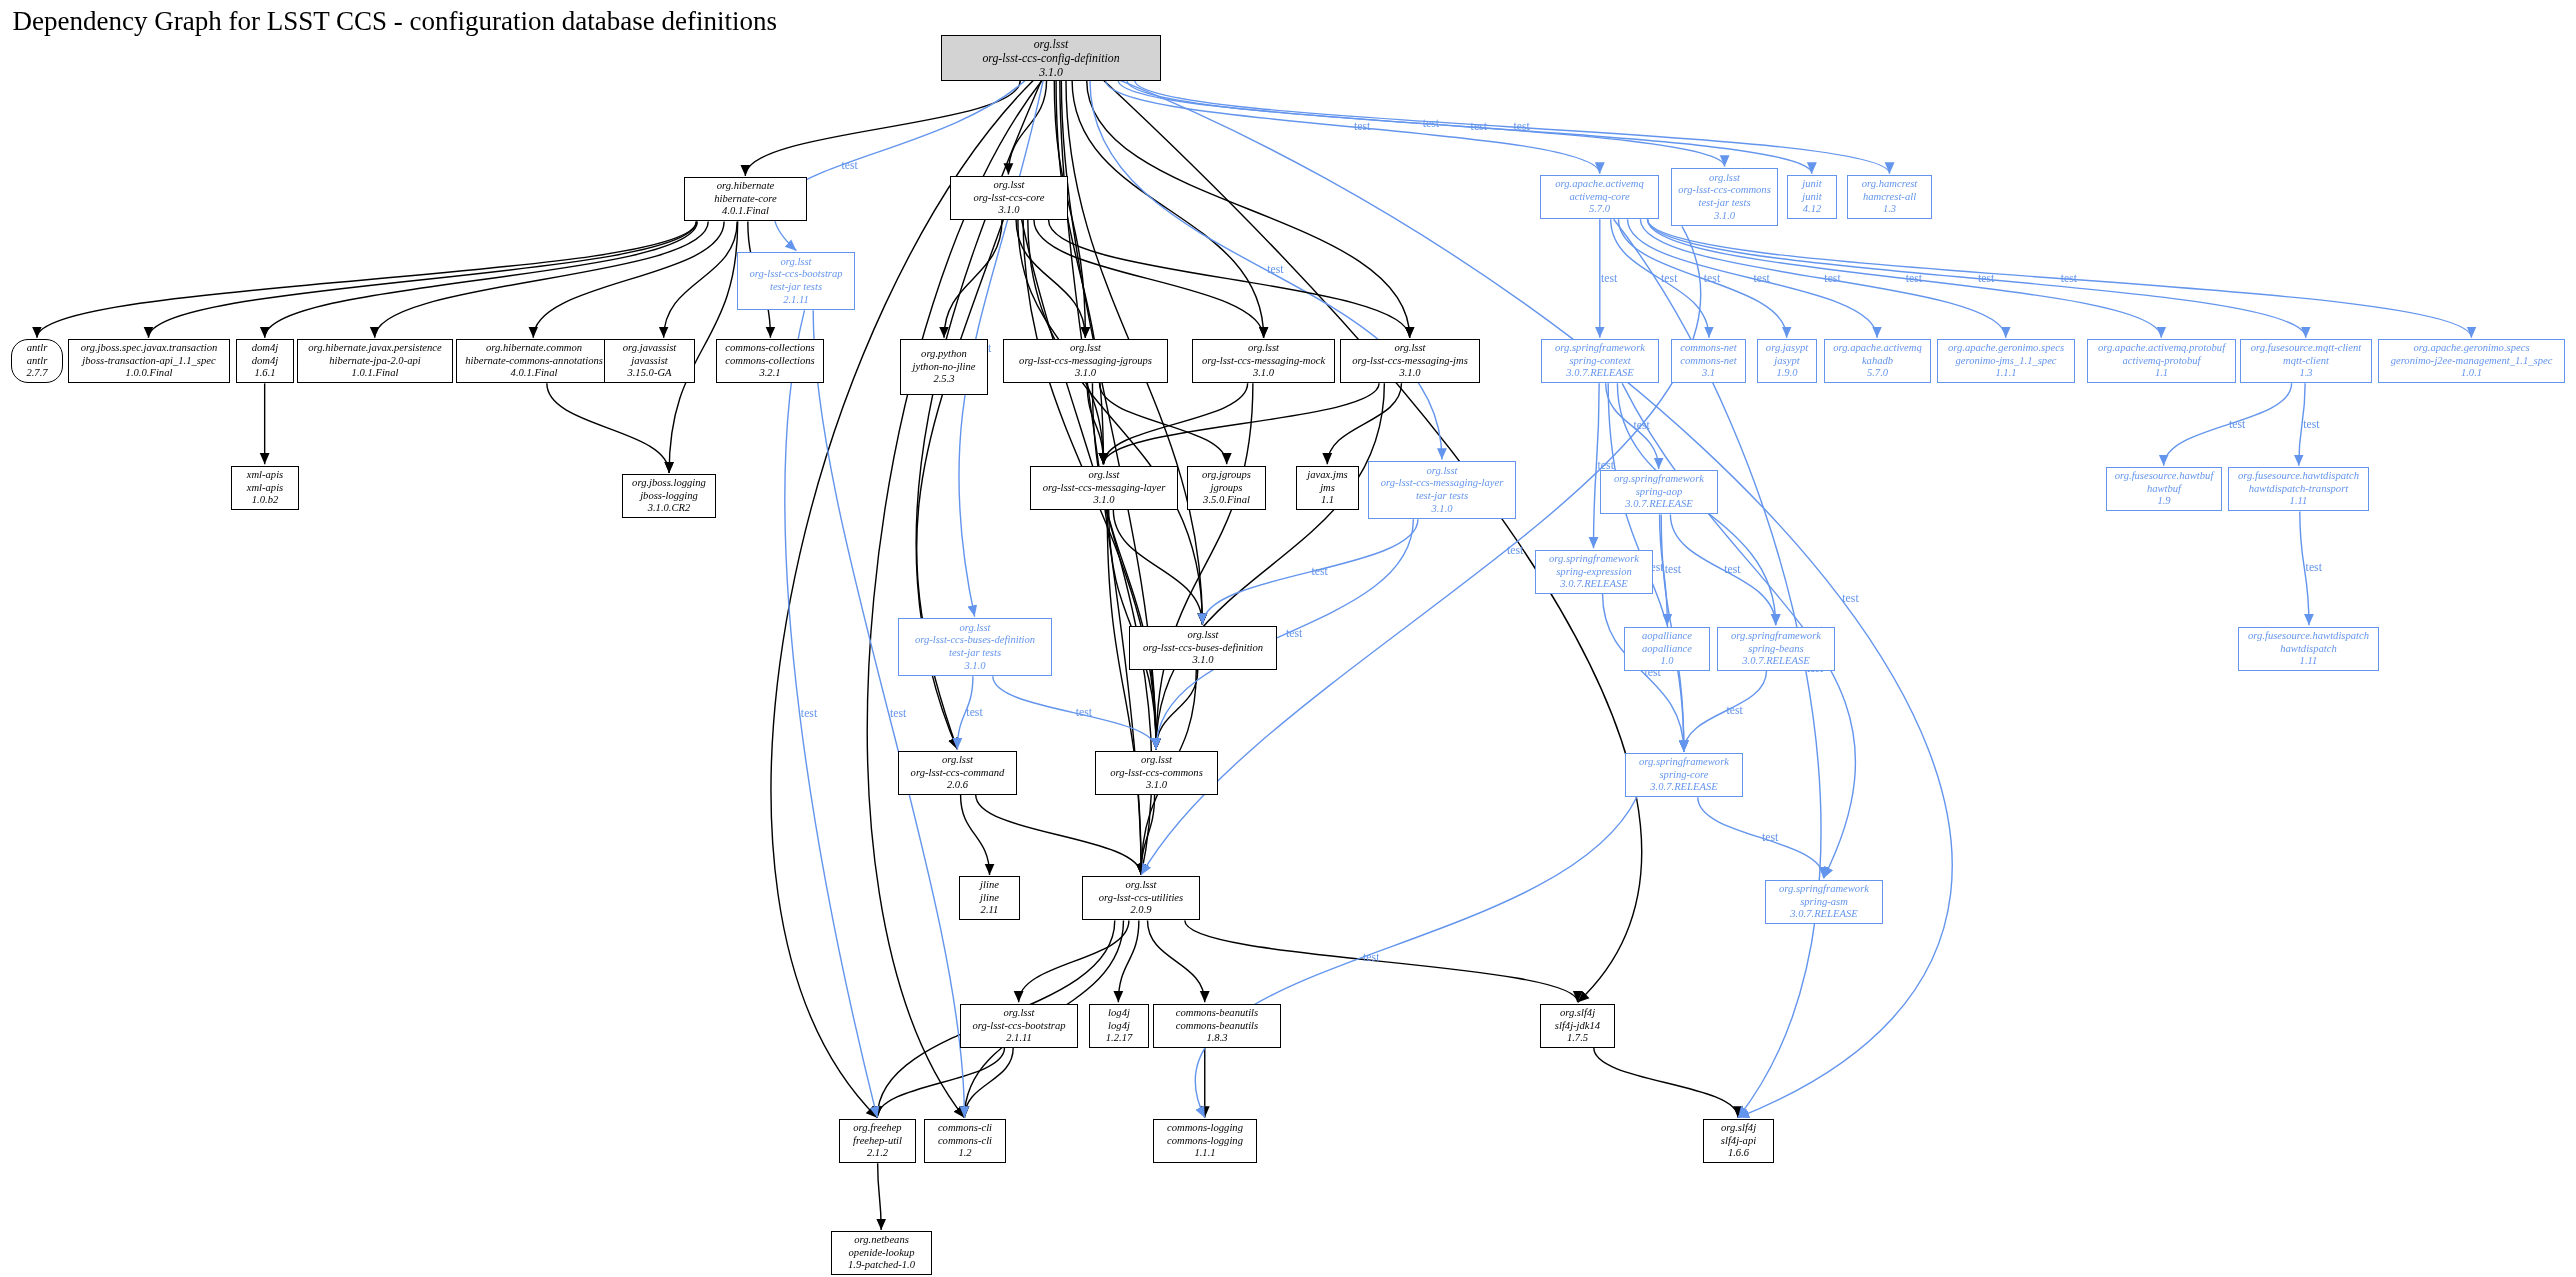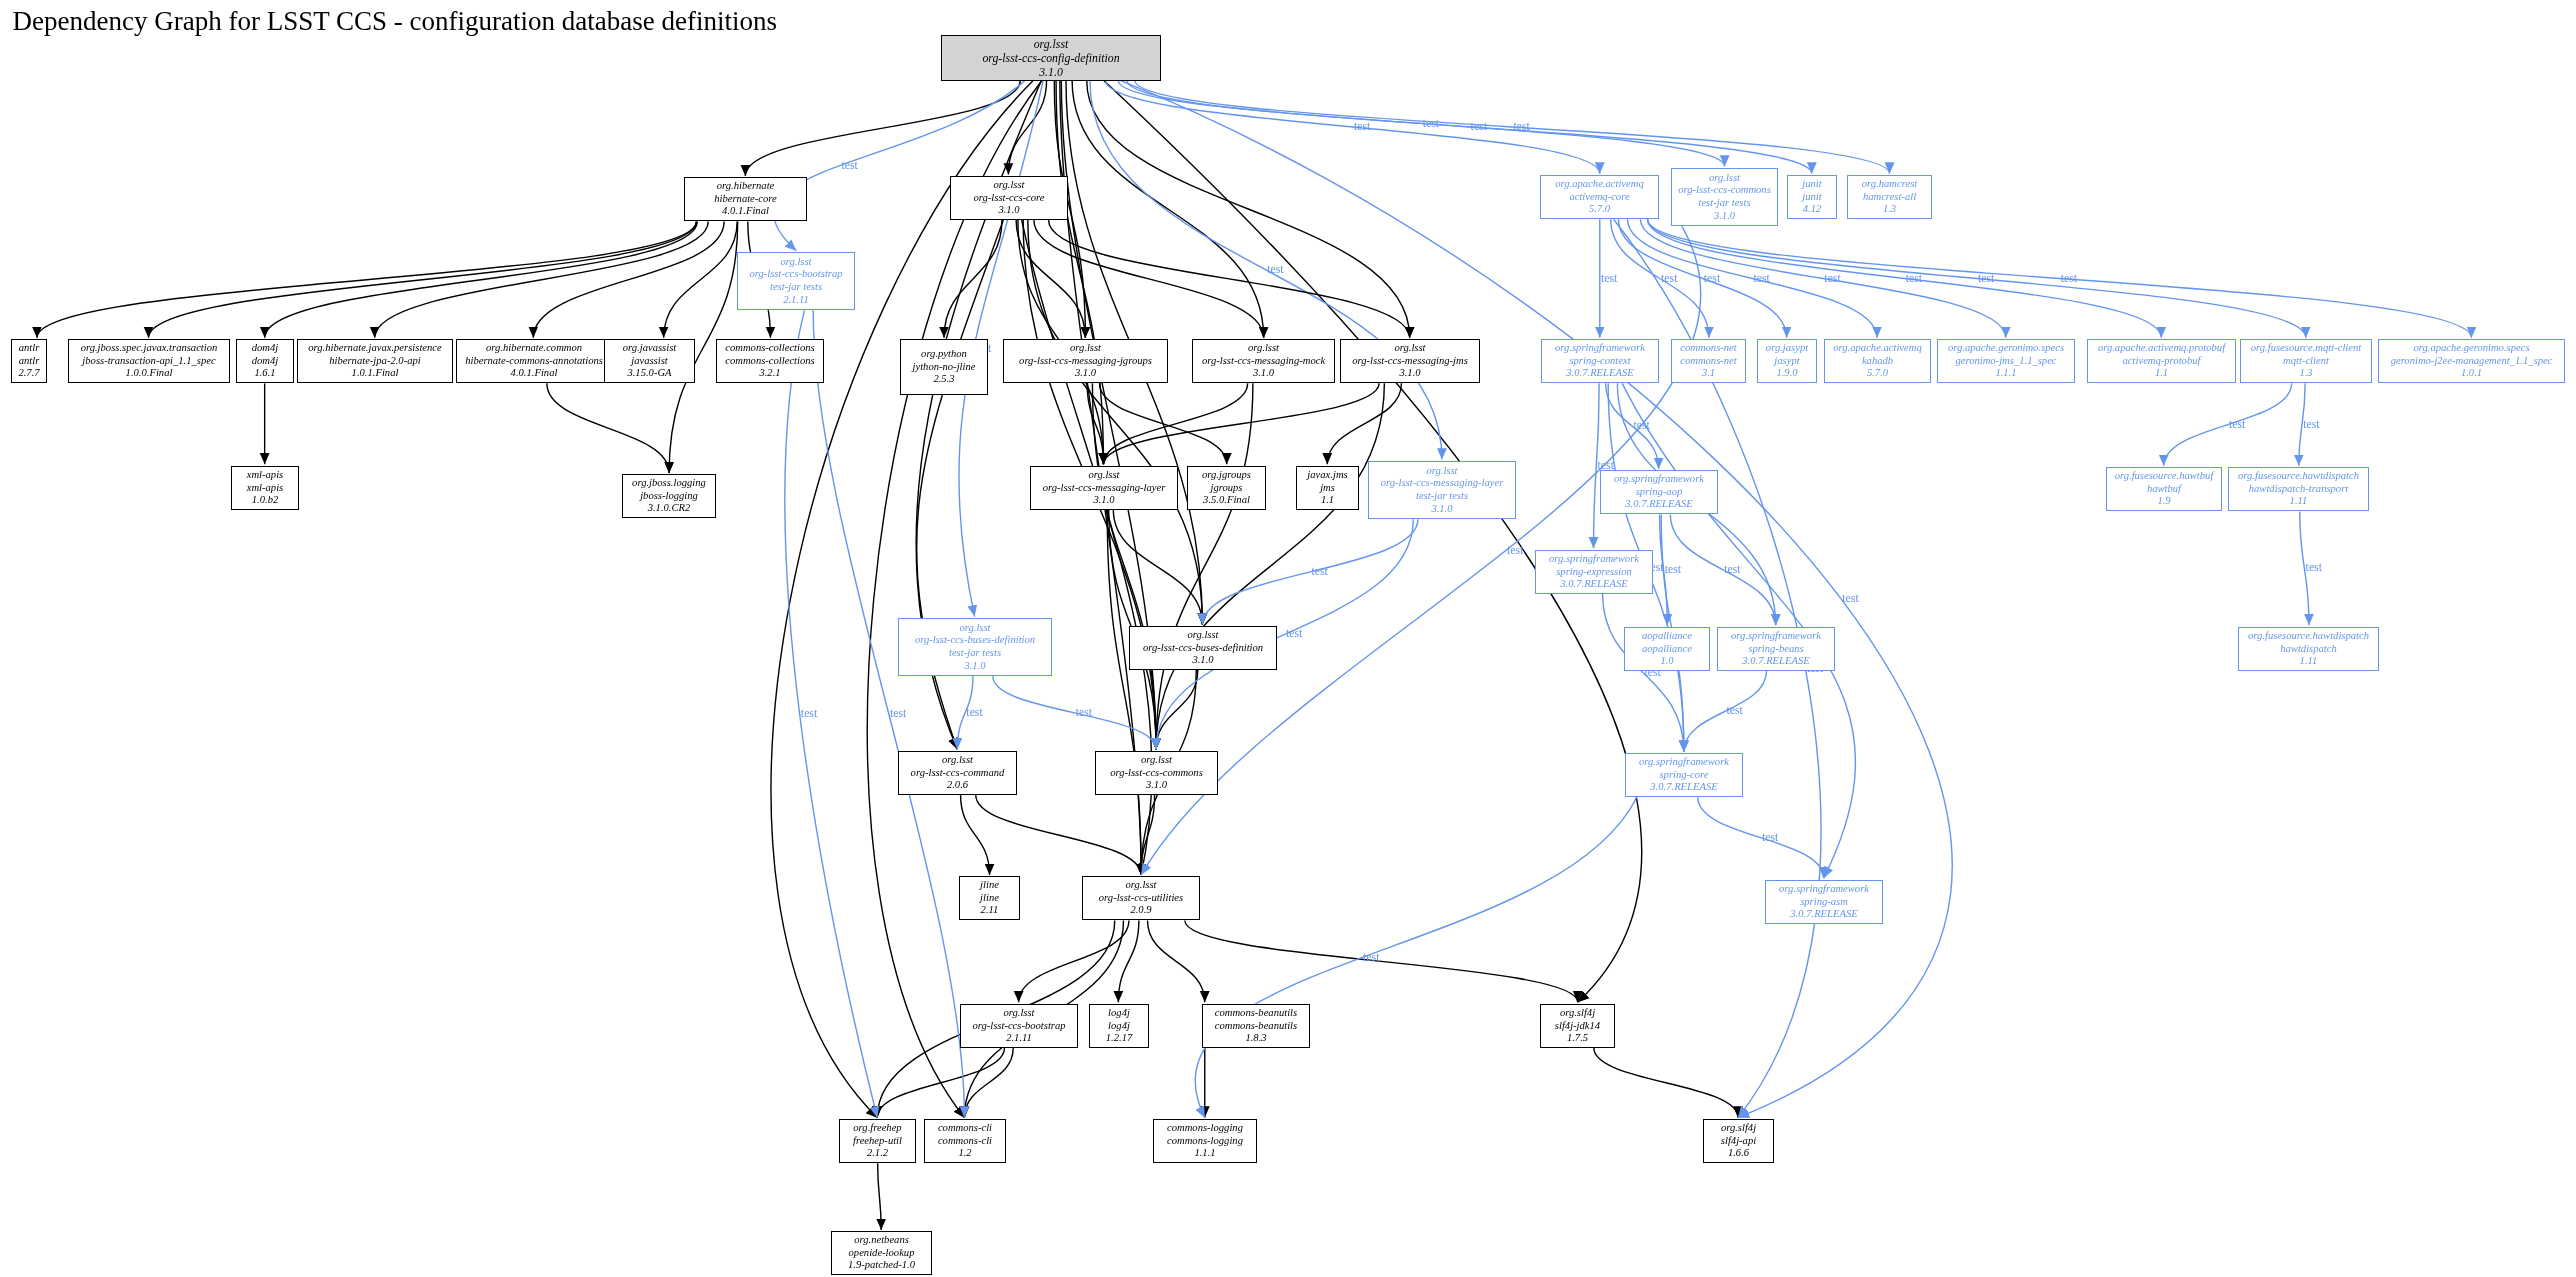--- a/index.html
+++ b/index.html
@@ -203,21 +203,21 @@
       <div class="node test" style="left: 1787px; top: 175px; width: 50px; height: 44px;">
         <div class="nl">junit</div>
         <div class="nl">junit</div>
         <div class="nl">4.12</div>
       </div>
       <div class="node test" style="left: 1847px; top: 175px; width: 85px; height: 44px;">
         <div class="nl">org.hamcrest</div>
         <div class="nl">hamcrest-all</div>
         <div class="nl">1.3</div>
       </div>
-      <div class="node" style="left: 11px; top: 339px; width: 36px; height: 44px;">
+      <div class="node" style="left: 11px; top: 339px; width: 52px; height: 44px; border-radius: 17px;">
         <div class="nl">antlr</div>
         <div class="nl">antlr</div>
         <div class="nl">2.7.7</div>
       </div>
       <div class="node" style="left: 68px; top: 339px; width: 162px; height: 44px;">
         <div class="nl">org.jboss.spec.javax.transaction</div>
         <div class="nl">jboss-transaction-api_1.1_spec</div>
         <div class="nl">1.0.0.Final</div>
       </div>
       <div class="node" style="left: 236px; top: 339px; width: 58px; height: 44px;">
@@ -415,21 +415,21 @@
       <div class="node" style="left: 960px; top: 1004px; width: 118px; height: 44px;">
         <div class="nl">org.lsst</div>
         <div class="nl">org-lsst-ccs-bootstrap</div>
         <div class="nl">2.1.11</div>
       </div>
       <div class="node" style="left: 1089px; top: 1004px; width: 60px; height: 44px;">
         <div class="nl">log4j</div>
         <div class="nl">log4j</div>
         <div class="nl">1.2.17</div>
       </div>
-      <div class="node" style="left: 1202px; top: 1004px; width: 108px; height: 44px;">
+      <div class="node" style="left: 1153px; top: 1004px; width: 128px; height: 44px;">
         <div class="nl">commons-beanutils</div>
         <div class="nl">commons-beanutils</div>
         <div class="nl">1.8.3</div>
       </div>
       <div class="node" style="left: 1540px; top: 1004px; width: 75px; height: 44px;">
         <div class="nl">org.slf4j</div>
         <div class="nl">slf4j-jdk14</div>
         <div class="nl">1.7.5</div>
       </div>
       <div class="node" style="left: 839px; top: 1119px; width: 77px; height: 44px;">

